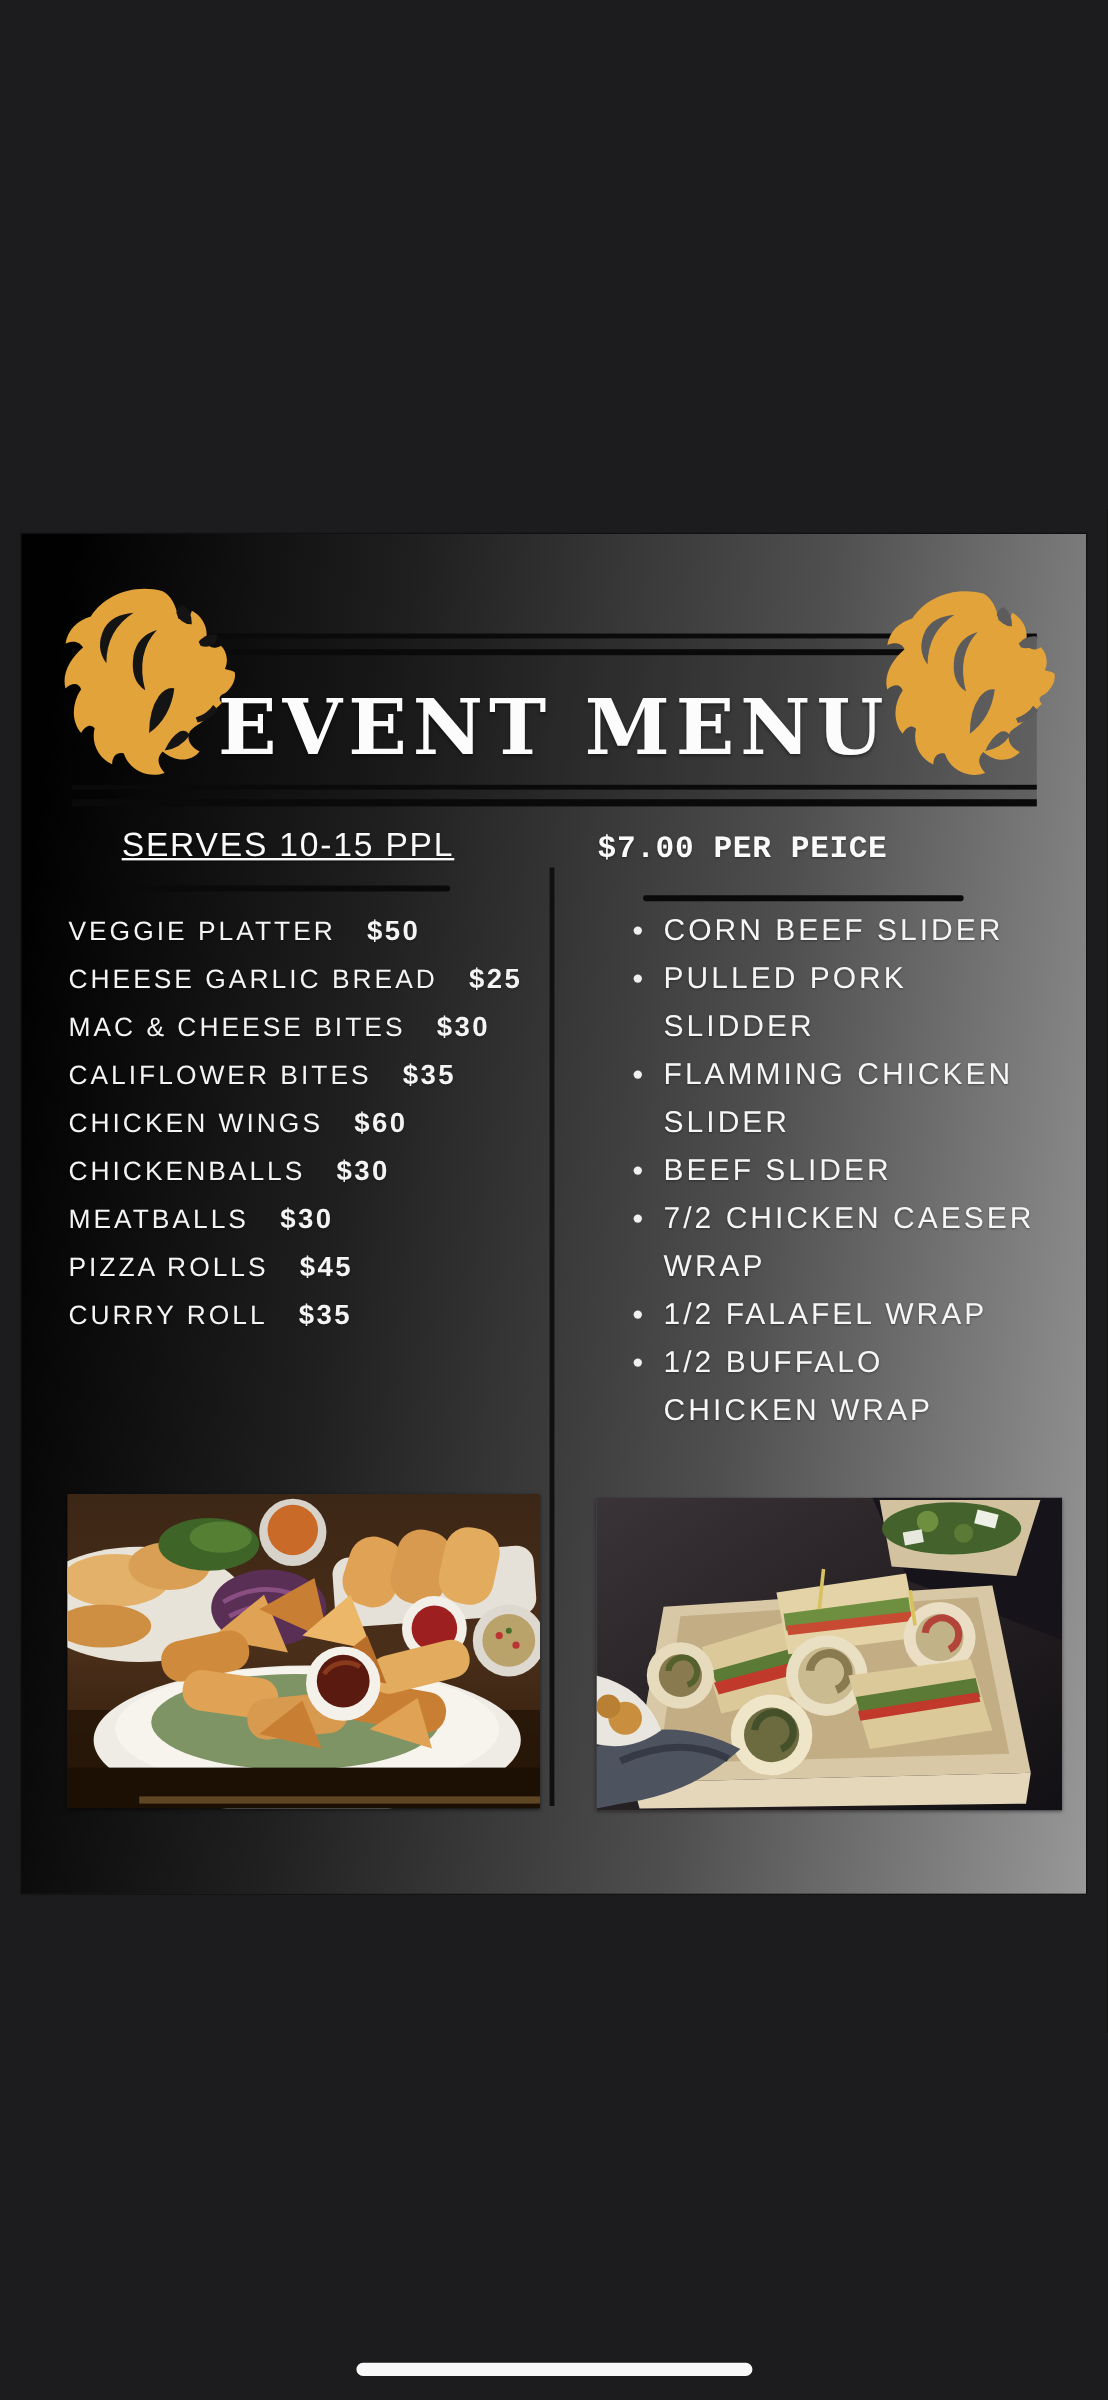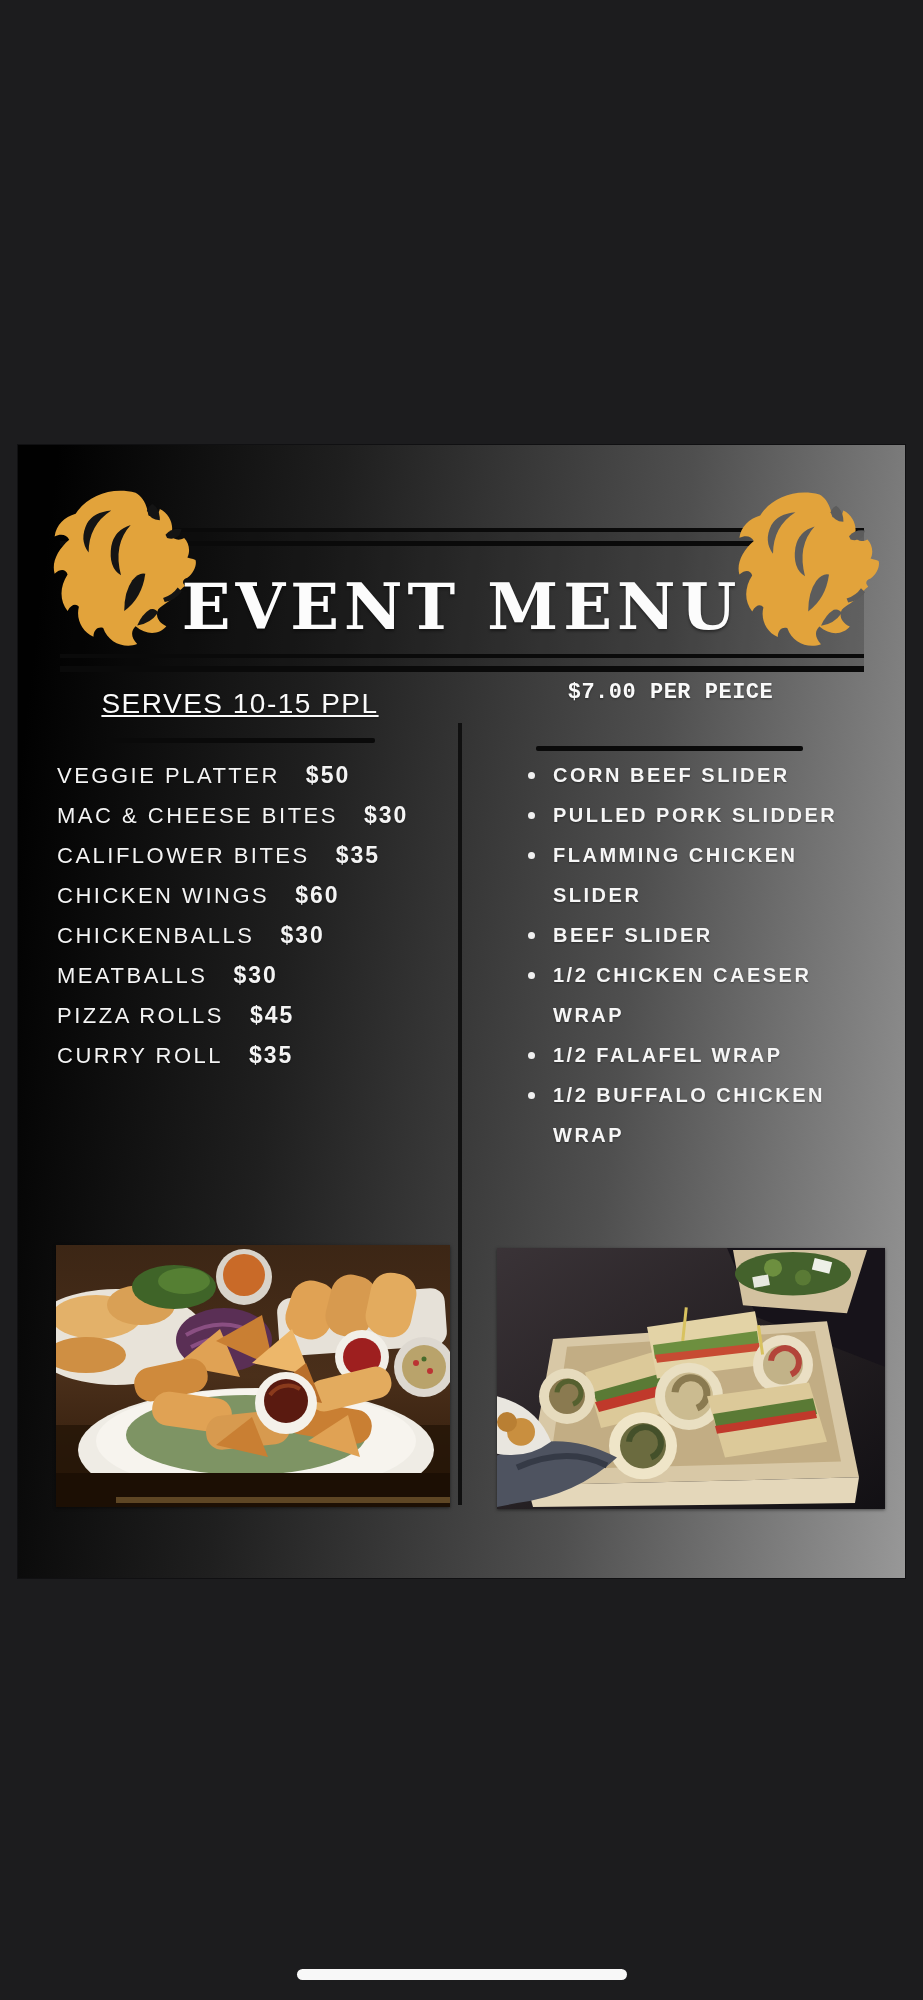--- a/index.html
+++ b/index.html
@@ -26,33 +26,33 @@
   }
   .lion{position:absolute;z-index:3;}
   .lion svg{width:100%;height:100%;display:block;}
   .lion-left{left:22px;top:38px;width:162px;height:170px;--detail:#141414;}
   .lion-right{left:707px;top:40px;width:160px;height:168px;--detail:#5c5c5c;}
   .lion .mane{fill:#E2A33B;}
   .lion .detail{fill:var(--detail);}
   
   .sec-heading{position:absolute;color:#fafafa;text-shadow:0 1px 2px rgba(0,0,0,.4);white-space:nowrap;}
   .heading-left{left:39px;top:243px;width:366px;text-align:center;font-size:28px;letter-spacing:1.5px;text-decoration:underline;}
-  .heading-right{left:480px;top:235px;width:345px;text-align:center;
-    font-family:"Liberation Mono",monospace;font-weight:bold;font-size:22px;letter-spacing:0.5px;}
+  .heading-right{left:480px;top:247px;width:345px;
+    font-family:"Liberation Mono",monospace;font-weight:bold;font-size:26px;letter-spacing:0.5px;}
   .underline{position:absolute;height:5px;background:#0a0a0a;border-radius:2px;}
   .ul-left{left:87px;top:293px;width:270px;}
   .ul-right{left:518px;top:301px;width:267px;}
   
   .price-list{position:absolute;left:39px;top:310px;width:420px;}
   .mi{height:40px;line-height:40px;white-space:nowrap;color:#f4f4f4;}
   .mi-name{font-size:22px;letter-spacing:2.5px;text-shadow:0 1px 2px rgba(0,0,0,.35);}
   .mi-price{font-size:23px;font-weight:bold;letter-spacing:2px;margin-left:26px;text-shadow:0 1px 2px rgba(0,0,0,.35);}
   .bullet-list{position:absolute;left:500px;top:310px;width:350px;margin:0;padding:0;list-style:none;}
   .bli{position:relative;padding-left:35px;line-height:40px;color:#f6f6f6;
-       font-size:20px;letter-spacing:2.5px;text-shadow:0 1px 2px rgba(0,0,0,.4);font-weight:bold;}
+       font-size:25px;letter-spacing:2.5px;text-shadow:0 1px 2px rgba(0,0,0,.4);}
   .bli::before{content:"";position:absolute;left:10px;top:17px;width:7px;height:7px;border-radius:50%;background:#f0f0f0;}
   
   .v-divider{position:absolute;left:440px;top:278px;width:4px;height:782px;background:#101010;}
   
   .photo{position:absolute;overflow:hidden;box-shadow:0 1px 3px rgba(0,0,0,.5);}
   .photo svg{display:block;width:100%;height:100%;}
   .photo-left{left:38px;top:800px;width:394px;height:262px;}
   .photo-right{left:479px;top:803px;width:388px;height:261px;}
   
   .home-indicator{position:absolute;left:297px;top:1969px;width:330px;height:11px;border-radius:6px;background:#f8f8f8;}
@@ -99,35 +99,36 @@
 
     <div class="sec-heading heading-left">SERVES 10-15 PPL</div>
     <div class="underline ul-left"></div>
     <div class="sec-heading heading-right">$7.00 PER PEICE</div>
     <div class="underline ul-right"></div>
 
     <div class="v-divider"></div>
 
     <div class="price-list">
         <div class="mi"><span class="mi-name">VEGGIE PLATTER</span><span class="mi-price">$50</span></div>
+        <div class="mi"><span class="mi-name">CHEESE GARLIC BREAD</span><span class="mi-price">$25</span></div>
         <div class="mi"><span class="mi-name">MAC &amp; CHEESE BITES</span><span class="mi-price">$30</span></div>
         <div class="mi"><span class="mi-name">CALIFLOWER BITES</span><span class="mi-price">$35</span></div>
         <div class="mi"><span class="mi-name">CHICKEN WINGS</span><span class="mi-price">$60</span></div>
         <div class="mi"><span class="mi-name">CHICKENBALLS</span><span class="mi-price">$30</span></div>
         <div class="mi"><span class="mi-name">MEATBALLS</span><span class="mi-price">$30</span></div>
         <div class="mi"><span class="mi-name">PIZZA ROLLS</span><span class="mi-price">$45</span></div>
         <div class="mi"><span class="mi-name">CURRY ROLL</span><span class="mi-price">$35</span></div>
       </div>
 
     <ul class="bullet-list">
         <li class="bli">CORN BEEF SLIDER</li>
         <li class="bli">PULLED PORK SLIDDER</li>
         <li class="bli">FLAMMING CHICKEN SLIDER</li>
         <li class="bli">BEEF SLIDER</li>
-        <li class="bli">1/2 CHICKEN CAESER WRAP</li>
+        <li class="bli">7/2 CHICKEN CAESER WRAP</li>
         <li class="bli">1/2 FALAFEL WRAP</li>
         <li class="bli">1/2 BUFFALO CHICKEN WRAP</li>
       </ul>
 
     <div class="photo photo-left">
       <svg viewBox="0 0 394 262" preserveAspectRatio="none" aria-hidden="true">
         <defs>
           <linearGradient id="wood" x1="0" y1="0" x2="0" y2="1">
             <stop offset="0" stop-color="#3c2615"></stop>
               <stop offset="0.5" stop-color="#4a2f1a"></stop>

